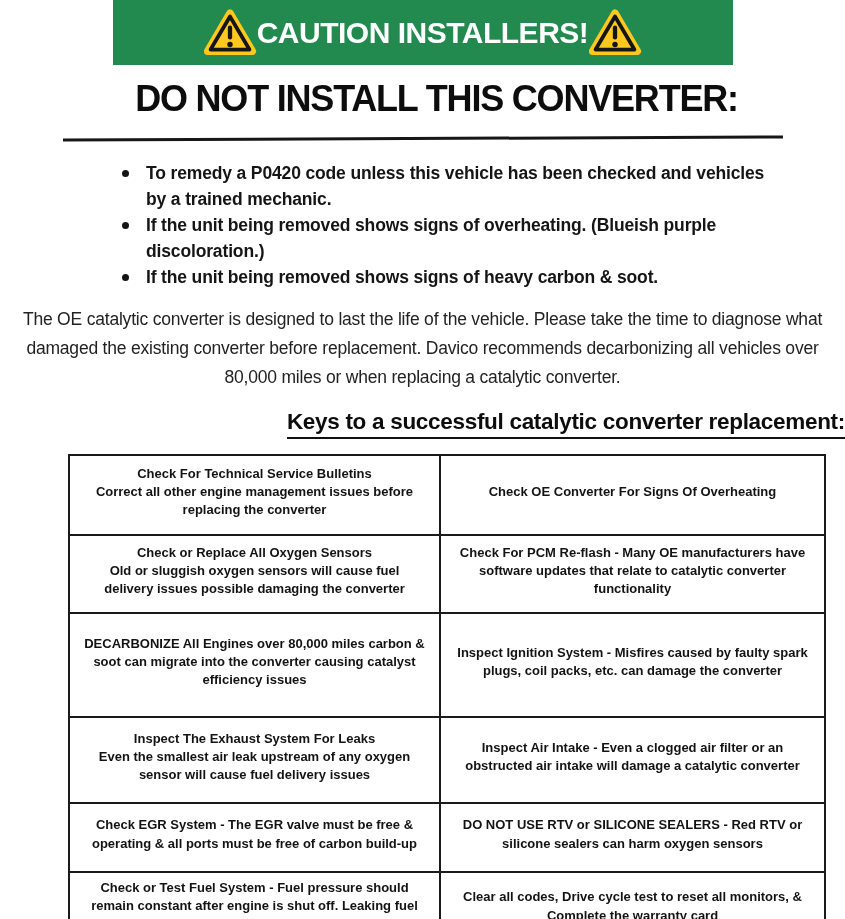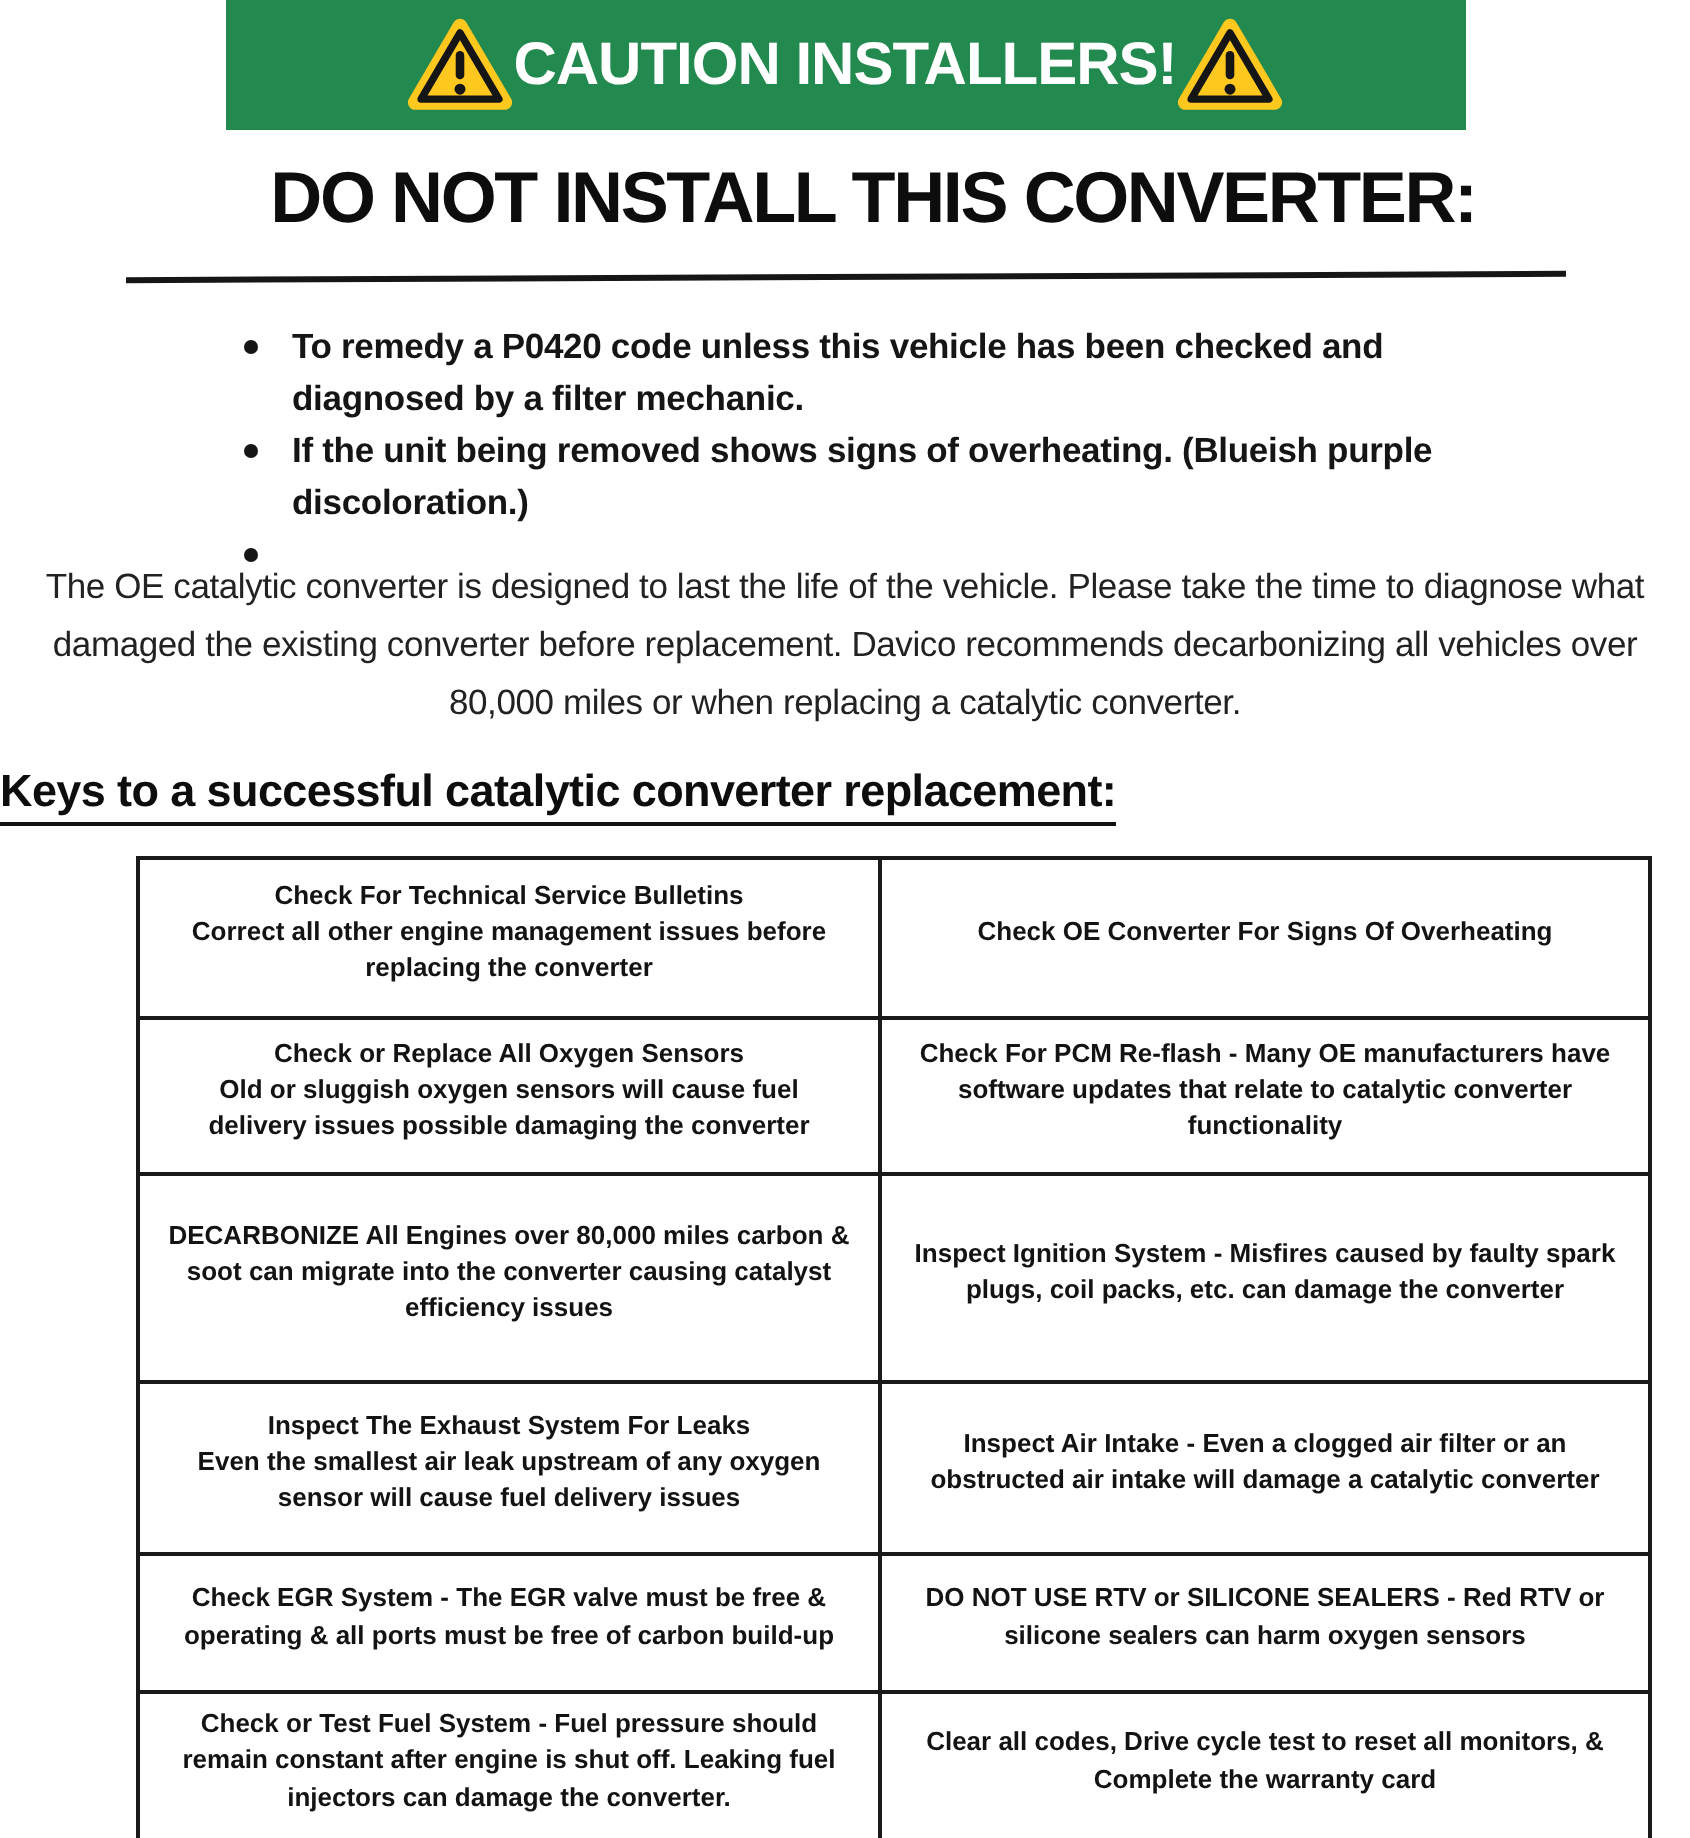--- a/index.html
+++ b/index.html
@@ -72,21 +72,21 @@
     font-size: 17.5px;
     font-weight: normal;
     letter-spacing: -0.2px;
     line-height: 29px;
     color: #222;
   }
 
   
   .keys-heading {
     margin-top: 17px;
-    text-align: left;
+    text-align: right;
     font-size: 22.5px;
     font-weight: bold;
     letter-spacing: -0.3px;
     color: #0d0d0d;
   }
   .keys-heading span {
     display: inline-block;
     border-bottom: 2.5px solid #111;
     padding-bottom: 2px;
   }
@@ -137,23 +137,23 @@
       <path d="M32 9 L55.5 49 L8.5 49 Z" fill="#FFC81E" stroke="#151515" stroke-width="4.5" stroke-linejoin="round"></path>
       <rect x="29.4" y="20" width="5.2" height="17" rx="2.6" fill="#151515"></rect>
       <circle cx="32" cy="43" r="3.3" fill="#151515"></circle>
     </svg>
   </div>
 
   <div class="main-heading">DO NOT INSTALL THIS CONVERTER:</div>
   <div class="divider"></div>
 
   <ul class="warnings-list">
-    <li><span class="dot"></span><span>To remedy a P0420 code unless this vehicle has been checked and diagnosed by a filter mechanic.</span></li>
+    <li><span class="dot"></span><span>To remedy a P0420 code unless this vehicle has been checked and vehicles by a trained mechanic.</span></li>
     <li><span class="dot"></span><span>If the unit being removed shows signs of overheating. (Blueish purple discoloration.)</span></li>
-    <li><span class="dot"></span></li>
+    <li><span class="dot"></span><span>If the unit being removed shows signs of heavy carbon &amp; soot.</span></li>
   </ul>
 
   <div class="intro-paragraph">The OE catalytic converter is designed to last the life of the vehicle. Please take the time to diagnose what damaged the existing converter before replacement. Davico recommends decarbonizing all vehicles over 80,000 miles or when replacing a catalytic converter.</div>
 
   <div class="keys-heading">
     <span>Keys to a successful catalytic converter replacement:</span>
   </div>
 
   <table class="tips-table">
     <tbody>

